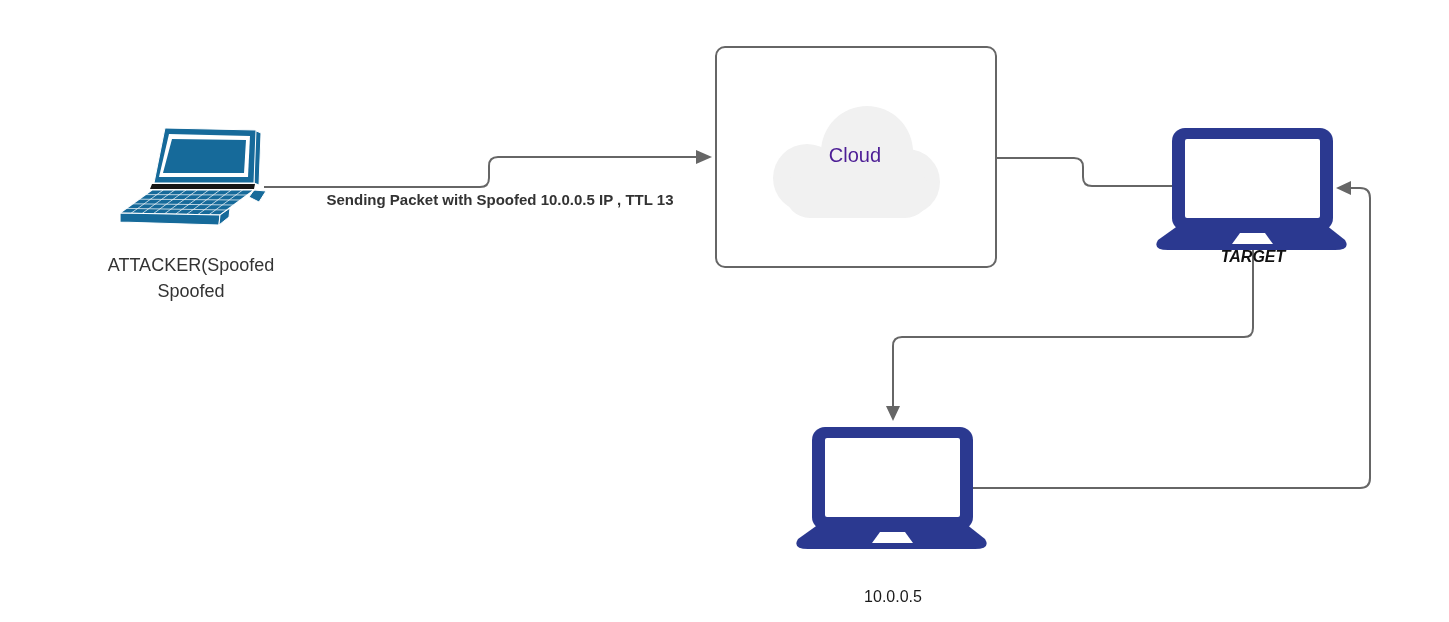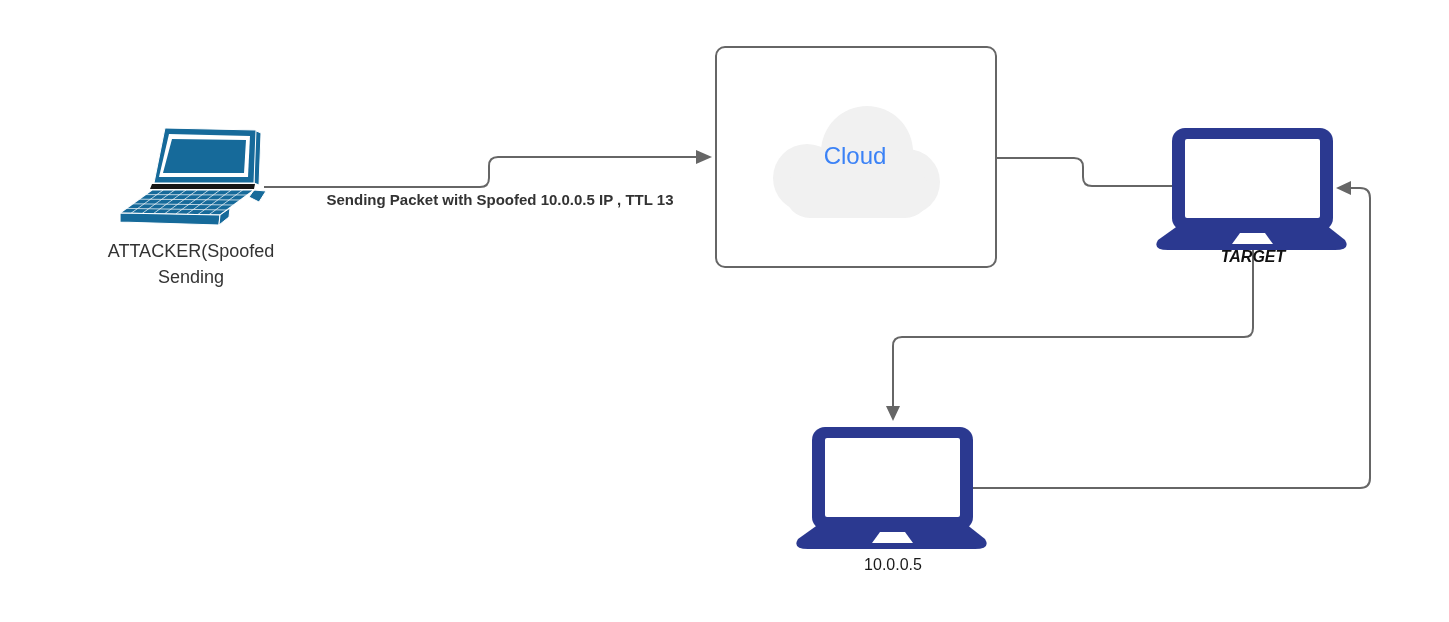--- a/index.html
+++ b/index.html
@@ -23,30 +23,30 @@
     background: #ffffff;
     border: 2px solid #666666;
     border-radius: 10px;
     box-sizing: border-box;
     z-index: 2;
   }
   .cloud-shape { position: absolute; left: 38px; top: 52px; }
   .cloud-label {
     position: absolute; left: 58px; top: 97px; width: 160px;
     text-align: center;
-    font-size: 24px; line-height: 21px; color: #3b82f6;
+    font-size: 20px; line-height: 21px; color: #4c1d95;
   }
 
   .node-label {
     position: absolute; z-index: 3;
     text-align: center; color: #1a1a1a;
   }
-  .attacker-label { left: 85px; top: 238px; width: 212px; font-size: 18px; line-height: 26px; color: #333333; }
+  .attacker-label { left: 85px; top: 252px; width: 212px; font-size: 18px; line-height: 26px; color: #333333; }
   .target-label { left: 1175px; top: 248px; width: 156px; font-size: 16px; font-weight: bold; font-style: italic; color: #111111; }
-  .host-label { left: 815px; top: 556px; width: 156px; font-size: 16px; }
+  .host-label { left: 815px; top: 588px; width: 156px; font-size: 16px; }
 
   .edge-label {
     position: absolute; z-index: 3;
     font-size: 15px; font-weight: bold; color: #333333;
     text-align: center; white-space: nowrap;
   }
   .edge-label-1 { left: 290px; top: 191px; width: 420px; }
   .edge-label-2 { left: 855px; top: 328px; width: 255px; }
   .edge-label-3 { left: 1055px; top: 479px; width: 290px; }
 </style>
@@ -102,21 +102,21 @@
       </g>
 
       <polygon points="12,91 112,93 111,103 12,100" fill="#166a9a" stroke="#ffffff" stroke-width="1.2"></polygon>
 
       <polygon points="112,93 111,103 121,95 122,86" fill="#166a9a" stroke="#ffffff" stroke-width="1"></polygon>
     </svg>
   </div>
 
   <div class="node-label attacker-label">
     <div>ATTACKER(Spoofed</div>
-    <div>Sending</div>
+    <div>Spoofed</div>
   </div>
 
   <div class="abs cloud-box">
     <svg class="cloud-shape" width="198" height="120" viewBox="0 0 198 120">
       <g fill="#f1f1f1">
         <circle cx="52" cy="78" r="34"></circle>
         <circle cx="112" cy="52" r="46"></circle>
         <circle cx="152" cy="82" r="33"></circle>
         <rect x="30" y="68" width="145" height="50" rx="25"></rect>
       </g>

